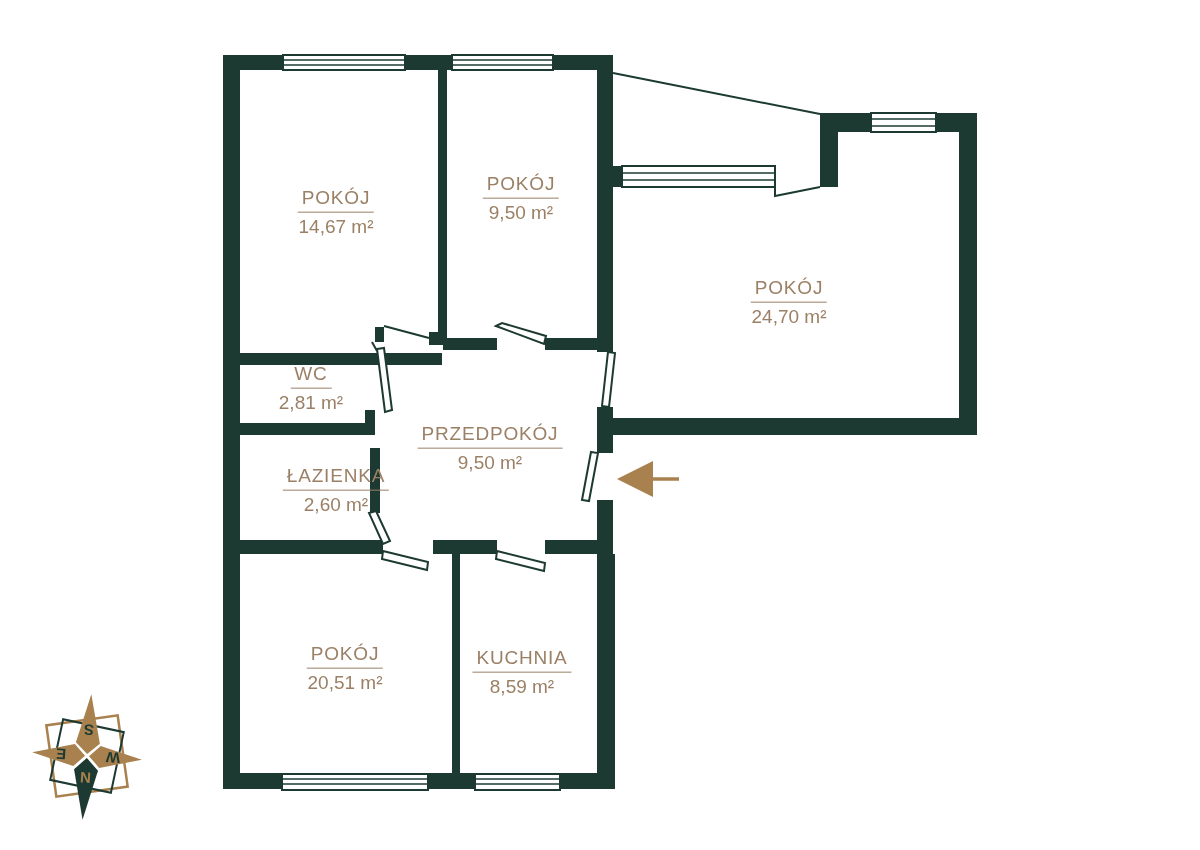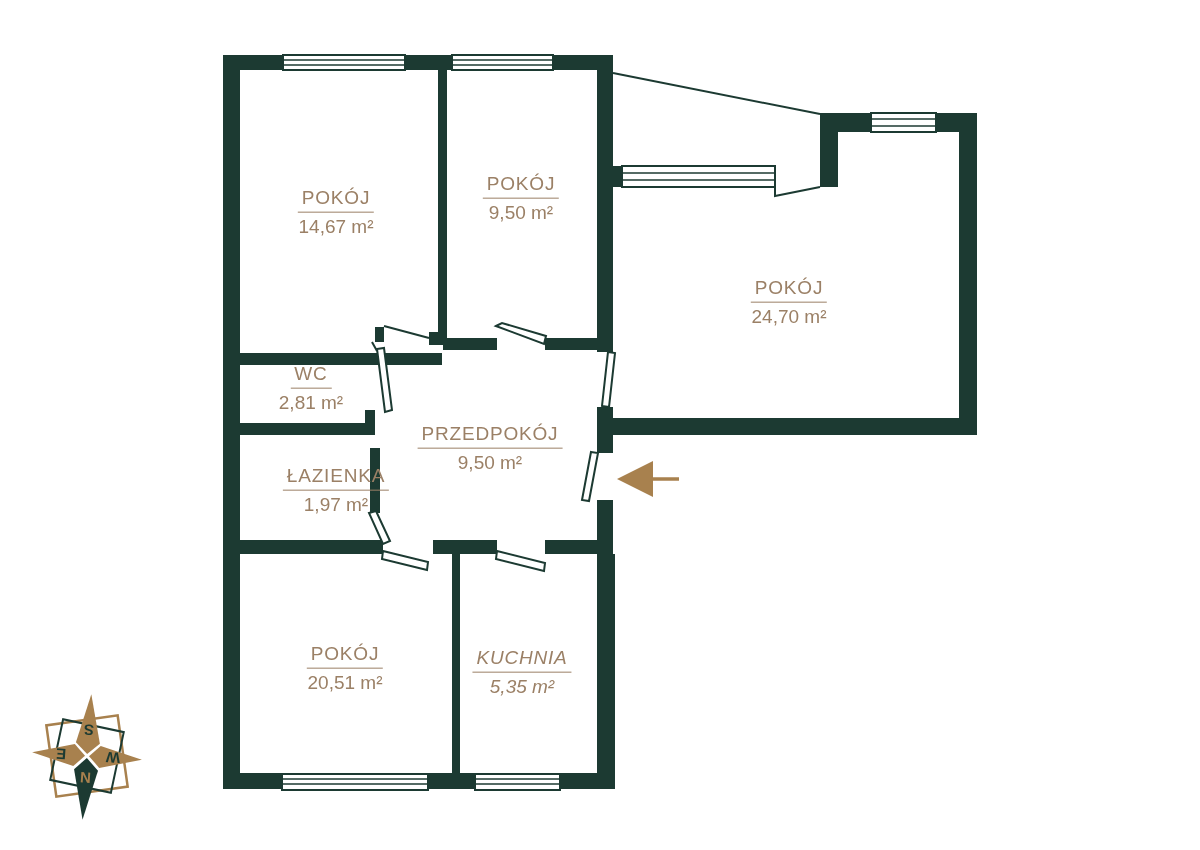--- a/index.html
+++ b/index.html
@@ -151,29 +151,29 @@
   <div class="room-area">24,70 m²</div>
 </div>
 
 <div class="room-label" style="left:311px; top:388px;">
   <div><span class="room-name">WC</span></div>
   <div class="room-area">2,81 m²</div>
 </div>
 
 <div class="room-label" style="left:300px; top:490px;margin-left:36px;">
   <div><span class="room-name">ŁAZIENKA</span></div>
-  <div class="room-area">1,97 m²</div>
+  <div class="room-area">2,60 m²</div>
 </div>
 
 <div class="room-label" style="left:490px; top:448px;text-align:center;">
   <div><span class="room-name">PRZEDPOKÓJ</span></div>
   <div class="room-area">9,50 m²</div>
 </div>
 
 <div class="room-label" style="left:345px; top:668px;">
   <div><span class="room-name">POKÓJ</span></div>
   <div class="room-area">20,51 m²</div>
 </div>
 
-<div class="room-label" style="left:522px; top:672px;font-style:italic;">
+<div class="room-label" style="left:522px; top:672px;">
   <div><span class="room-name">KUCHNIA</span></div>
-  <div class="room-area">5,35 m²</div>
+  <div class="room-area">8,59 m²</div>
 </div>
 
 </body></html>

